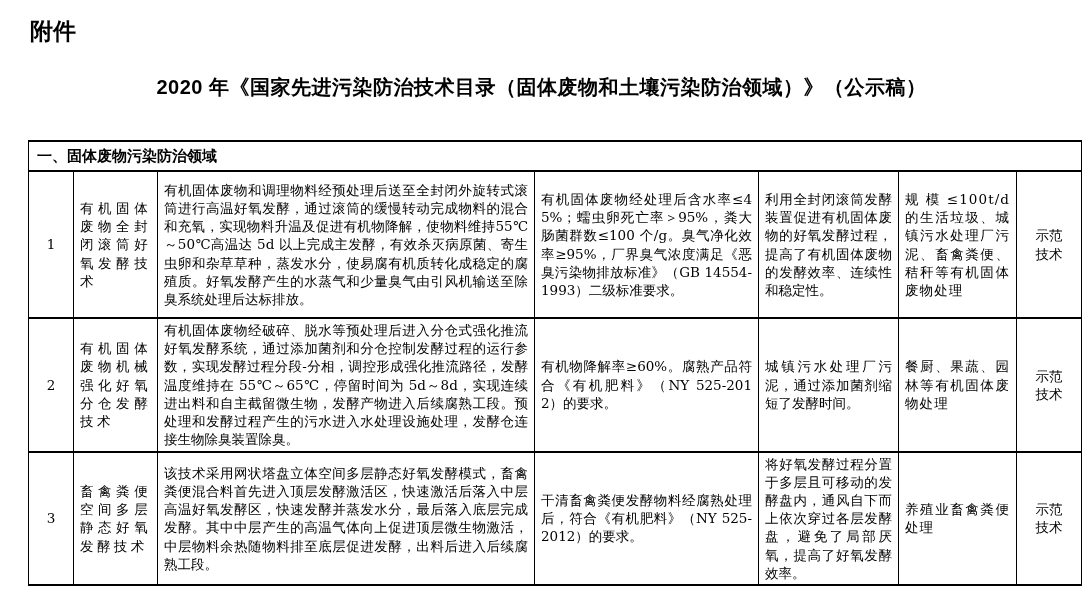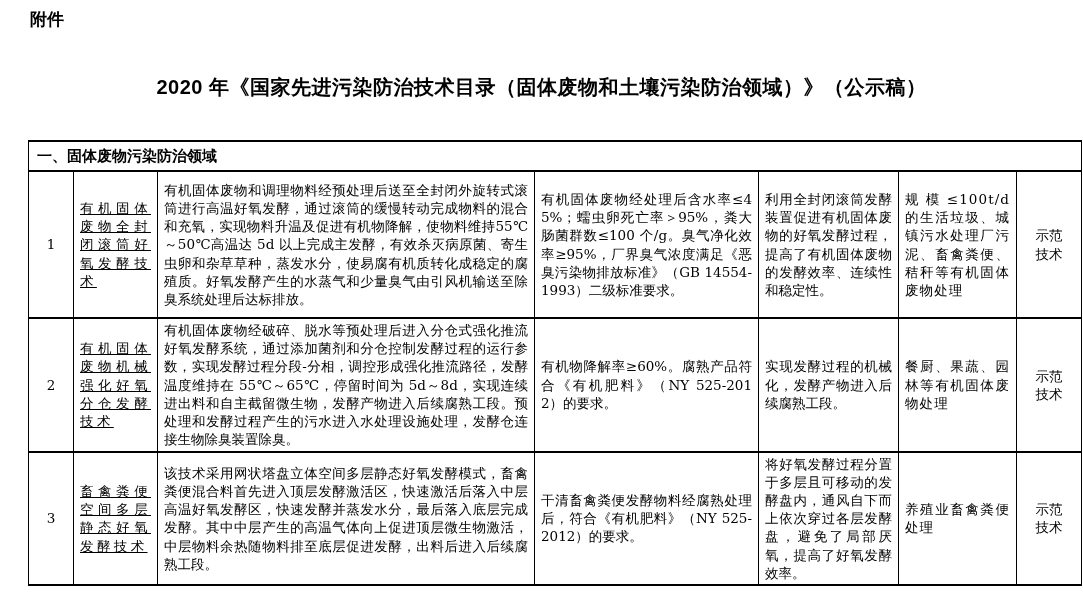--- a/index.html
+++ b/index.html
@@ -2,23 +2,23 @@
 <html><head>
 <meta charset="utf-8">
 <style>
   html,body{margin:0;padding:0;}
   body{
     width:1083px;height:599px;position:relative;background:#ffffff;color:#000;
     font-family:"DejaVu Serif","Liberation Serif",serif;
     overflow:hidden;
   }
   .attachment{
-    position:absolute;top:8px;left:30px;
+    position:absolute;top:16px;left:30px;
     font-family:Liberation Mono, monospace;
-    font-weight:bold;font-size:17px;
+    font-weight:bold;font-size:23px;
   }
   .doc-title{
     position:absolute;top:74px;left:0;width:100%;
     text-align:center;
     font-family:"Liberation Sans",sans-serif;
     font-weight:bold;font-size:20px;letter-spacing:0.5px;
   }
   table.tech{
     position:absolute;top:140px;left:28px;width:1053px;
     border-collapse:collapse;table-layout:fixed;
@@ -37,21 +37,20 @@
   }
   tr.section td{
     font-family:"Liberation Sans",sans-serif;
     font-weight:bold;font-size:15px;text-align:left;
     height:24px;padding-left:8px;
   }
   td.c-no{text-align:center;}
   td.c-name{
     text-align:justify;letter-spacing:0.25em;
     padding:2px 7px;
-    text-decoration:underline;
   }
   td.c-process, td.c-ind, td.c-feat, td.c-scope{
     text-align:justify;
   }
   td.c-scope{letter-spacing:0.08em;}
   td.c-cat{text-align:center;}
   .narrow2{display:inline-block;width:2em;text-align:center;letter-spacing:0;}
   tr.r1 td{height:141px;}
   tr.r2 td{height:112px;}
   tr.r3 td{height:124px;}
@@ -88,21 +87,21 @@
     <td class="c-feat">利用全封闭滚筒发酵装置促进有机固体废物的好氧发酵过程，提高了有机固体废物的发酵效率、连续性和稳定性。</td>
     <td class="c-scope">规模≤100t/d 的生活垃圾、城镇污水处理厂污泥、畜禽粪便、秸秆等有机固体废物处理</td>
     <td class="c-cat"><span class="narrow2">示范技术</span></td>
   </tr>
 
   <tr class="row r2">
     <td class="c-no">2</td>
     <td class="c-name">有机固体废物机械强化好氧分仓发酵技术</td>
     <td class="c-process">有机固体废物经破碎、脱水等预处理后进入分仓式强化推流好氧发酵系统，通过添加菌剂和分仓控制发酵过程的运行参数，实现发酵过程分段-分相，调控形成强化推流路径，发酵温度维持在 55℃～65℃，停留时间为 5d～8d，实现连续进出料和自主截留微生物，发酵产物进入后续腐熟工段。预处理和发酵过程产生的污水进入水处理设施处理，发酵仓连接生物除臭装置除臭。</td>
     <td class="c-ind">有机物降解率≥60%。腐熟产品符合《有机肥料》（NY 525-2012）的要求。</td>
-    <td class="c-feat">实现发酵过程的机械化，发酵产物进入后续腐熟工段。</td>
+    <td class="c-feat">城镇污水处理厂污泥，通过添加菌剂缩短了发酵时间。</td>
     <td class="c-scope">餐厨、果蔬、园林等有机固体废物处理</td>
     <td class="c-cat"><span class="narrow2">示范技术</span></td>
   </tr>
 
   <tr class="row r3">
     <td class="c-no">3</td>
     <td class="c-name">畜禽粪便空间多层静态好氧发酵技术</td>
     <td class="c-process">该技术采用网状塔盘立体空间多层静态好氧发酵模式，畜禽粪便混合料首先进入顶层发酵激活区，快速激活后落入中层高温好氧发酵区，快速发酵并蒸发水分，最后落入底层完成发酵。其中中层产生的高温气体向上促进顶层微生物激活，中层物料余热随物料排至底层促进发酵，出料后进入后续腐熟工段。</td>
     <td class="c-ind">干清畜禽粪便发酵物料经腐熟处理后，符合《有机肥料》（NY 525-2012）的要求。</td>
     <td class="c-feat">将好氧发酵过程分置于多层且可移动的发酵盘内，通风自下而上依次穿过各层发酵盘，避免了局部厌氧，提高了好氧发酵效率。</td>

